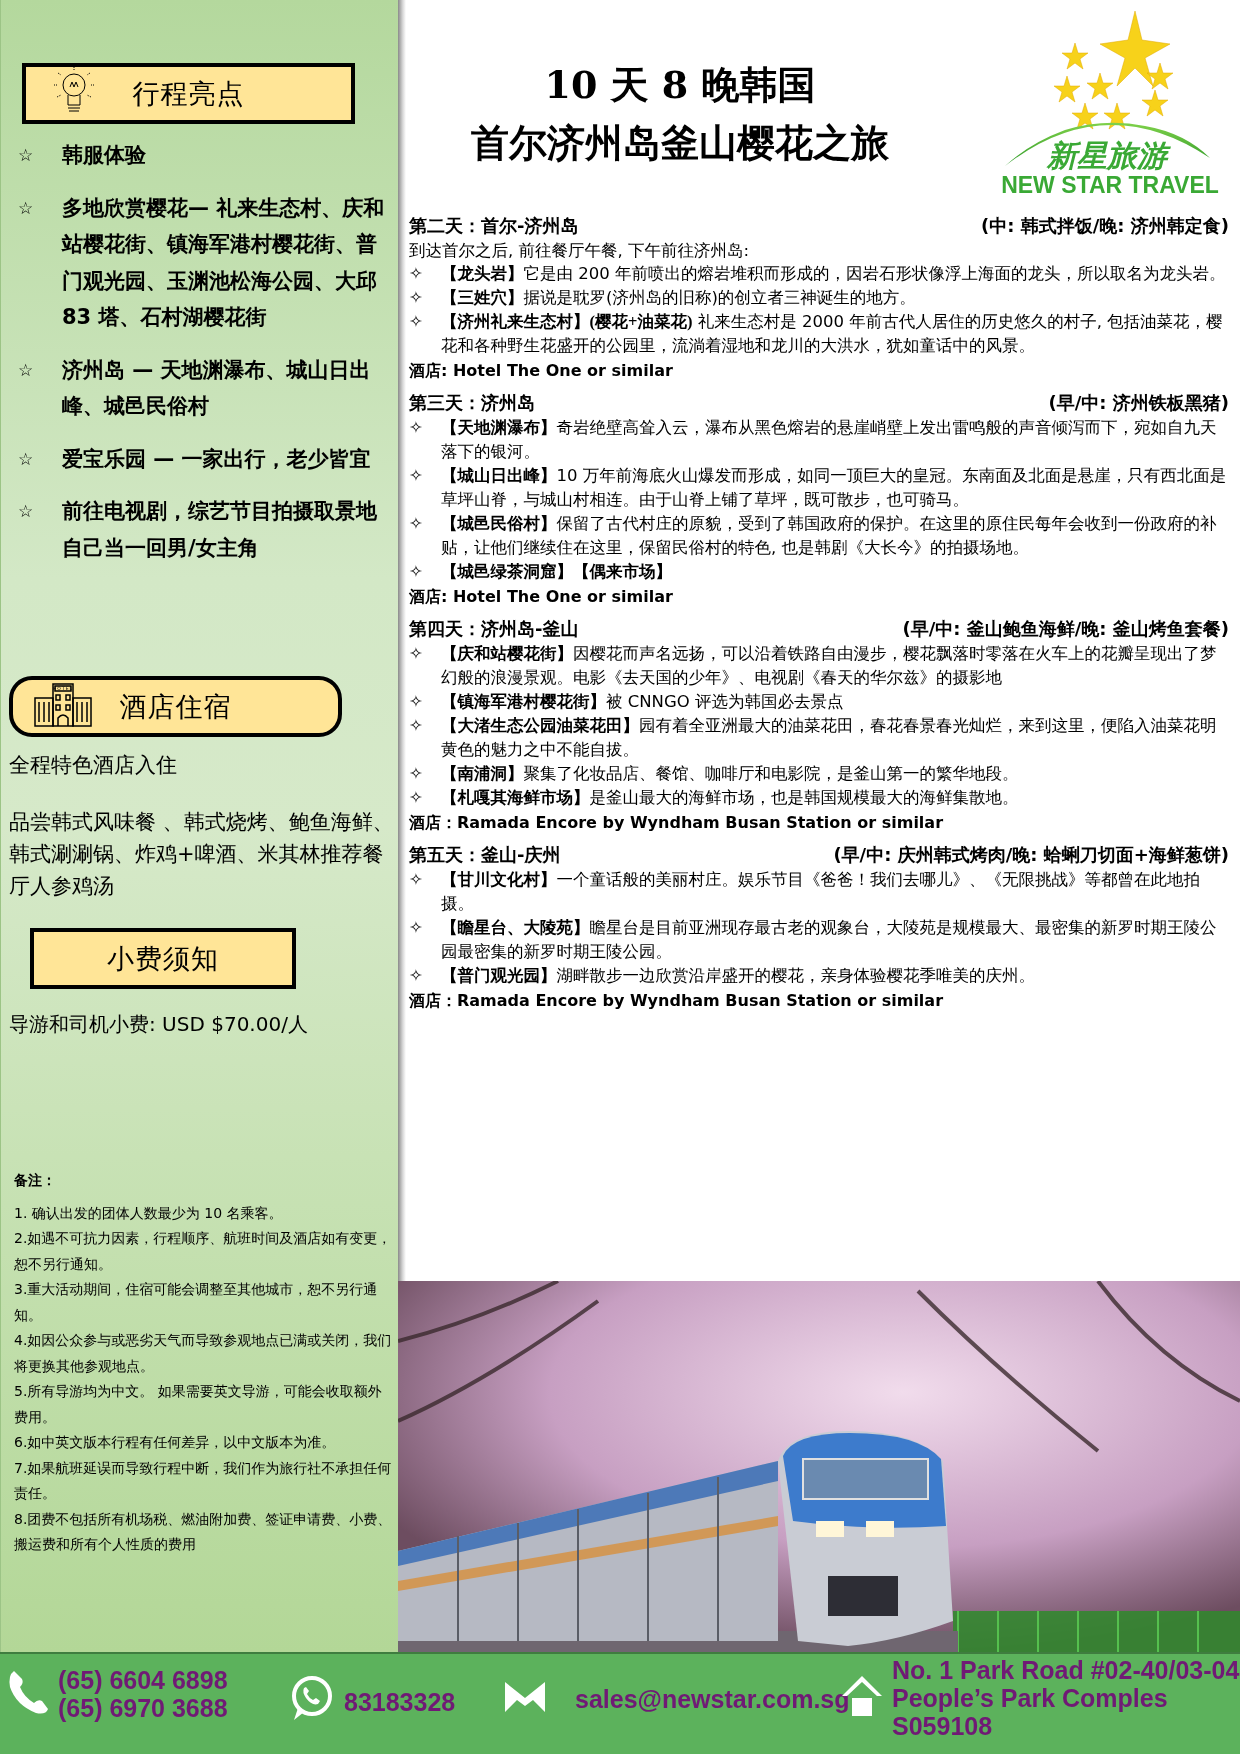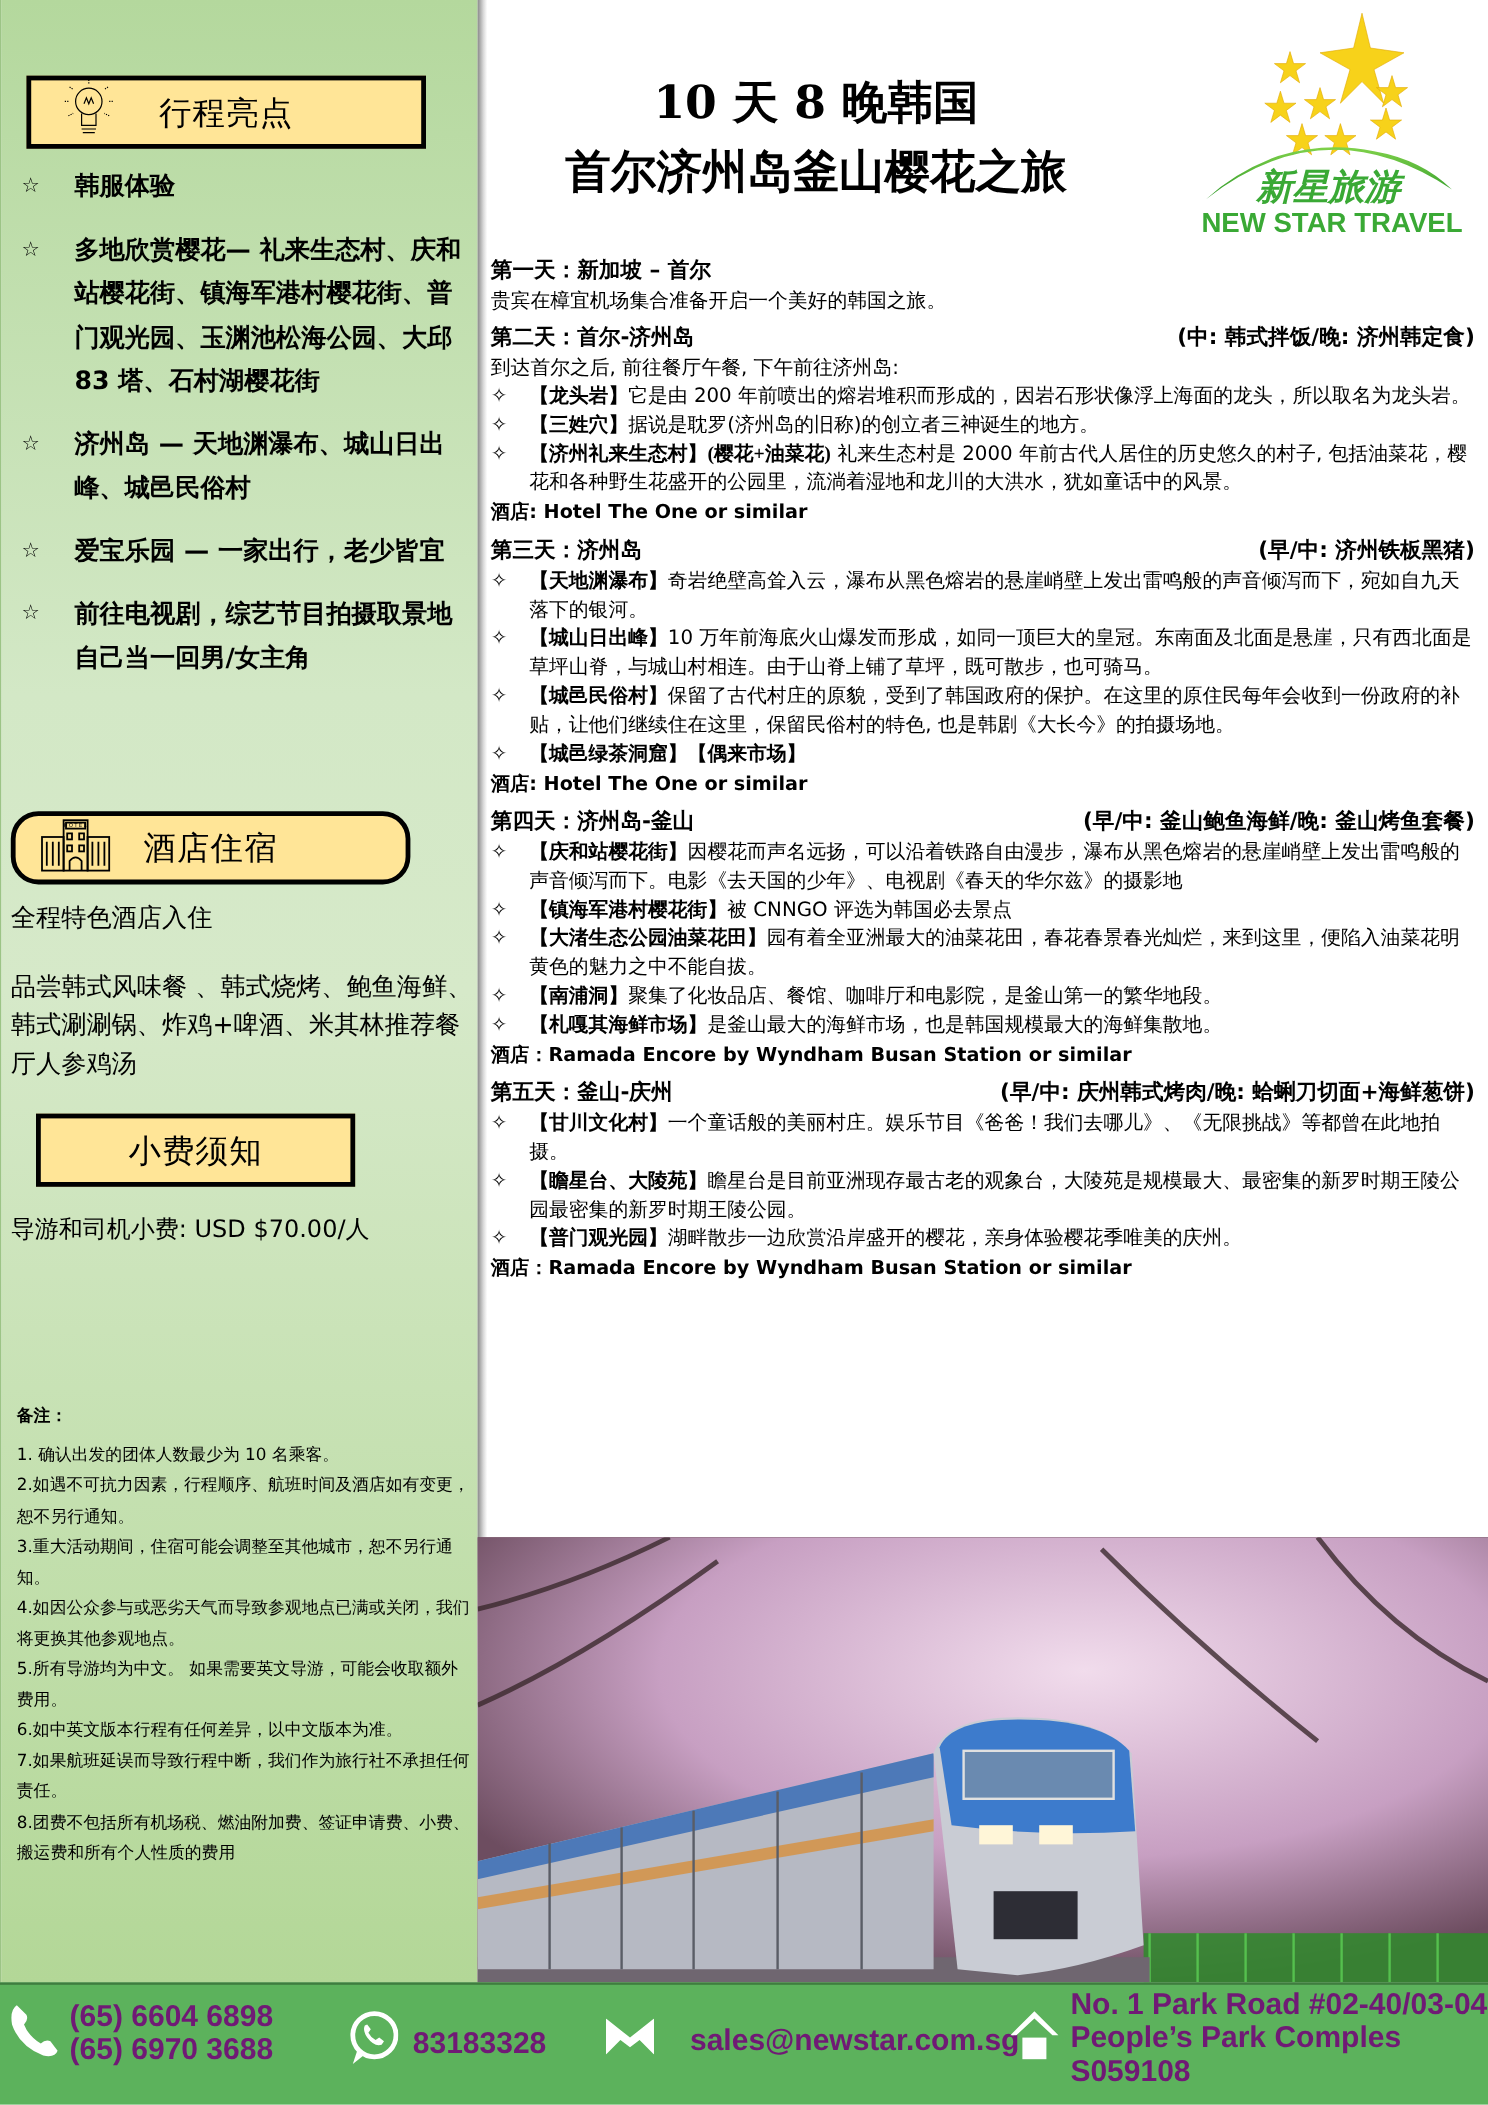--- a/index.html
+++ b/index.html
@@ -181,26 +181,20 @@
       <polygon points="132,95 135,105 145,105 137,111 140,121 132,115 124,121 127,111 119,105 129,105"></polygon>
     </g>
     <path d="M20 158 Q120 80 225 150 Q200 125 160 118 Q120 110 80 122 Q45 135 20 158 Z" fill="url(#lg)"></path>
     <text x="122" y="158" text-anchor="middle" font-family="DejaVu Sans, sans-serif" font-weight="bold" font-style="italic" font-size="30" fill="#3aa935">新星旅游</text>
     <text x="125" y="185" text-anchor="middle" font-family="Liberation Sans, sans-serif" font-weight="bold" font-size="23" fill="#3aa935">NEW STAR TRAVEL</text>
   </svg>
 </div>
 
 <div class="itin">
 
-  <div class="day">
-    <div class="day-head">
-      <span>第一天：新加坡 – 首尔</span>
-    </div>
-    <div class="plain">贵宾在樟宜机场集合准备开启一个美好的韩国之旅。</div>
-  </div>
 
   <div class="day">
     <div class="day-head">
       <span>第二天：首尔-济州岛</span>
       <span class="meals">(中: 韩式拌饭/晚: 济州韩定食)</span>
     </div>
     <div class="plain">到达首尔之后, 前往餐厅午餐, 下午前往济州岛:</div>
     <div class="attr">
       <span class="dia">✧</span>
       <span class="nm">【龙头岩】</span><span>它是由 200 年前喷出的熔岩堆积而形成的，因岩石形状像浮上海面的龙头，所以取名为龙头岩。</span>
@@ -240,21 +234,21 @@
     <div class="hotel">酒店: Hotel The One or similar</div>
   </div>
 
   <div class="day">
     <div class="day-head">
       <span>第四天：济州岛-釜山</span>
       <span class="meals">(早/中: 釜山鲍鱼海鲜/晚: 釜山烤鱼套餐)</span>
     </div>
     <div class="attr">
       <span class="dia">✧</span>
-      <span class="nm">【庆和站樱花街】</span><span>因樱花而声名远扬，可以沿着铁路自由漫步，瀑布从黑色熔岩的悬崖峭壁上发出雷鸣般的声音倾泻而下。电影《去天国的少年》、电视剧《春天的华尔兹》的摄影地</span>
+      <span class="nm">【庆和站樱花街】</span><span>因樱花而声名远扬，可以沿着铁路自由漫步，樱花飘落时零落在火车上的花瓣呈现出了梦幻般的浪漫景观。电影《去天国的少年》、电视剧《春天的华尔兹》的摄影地</span>
     </div>
     <div class="attr">
       <span class="dia">✧</span>
       <span class="nm">【镇海军港村樱花街】</span><span>被 CNNGO 评选为韩国必去景点</span>
     </div>
     <div class="attr">
       <span class="dia">✧</span>
       <span class="nm">【大渚生态公园油菜花田】</span><span>园有着全亚洲最大的油菜花田，春花春景春光灿烂，来到这里，便陷入油菜花明黄色的魅力之中不能自拔。</span>
     </div>
     <div class="attr">

